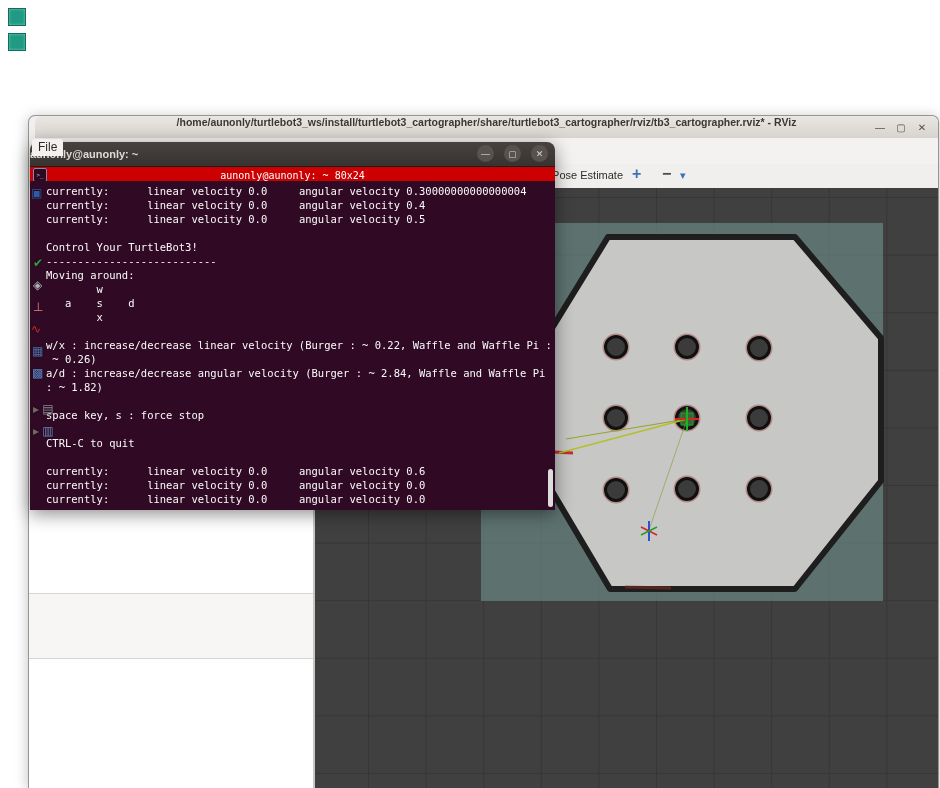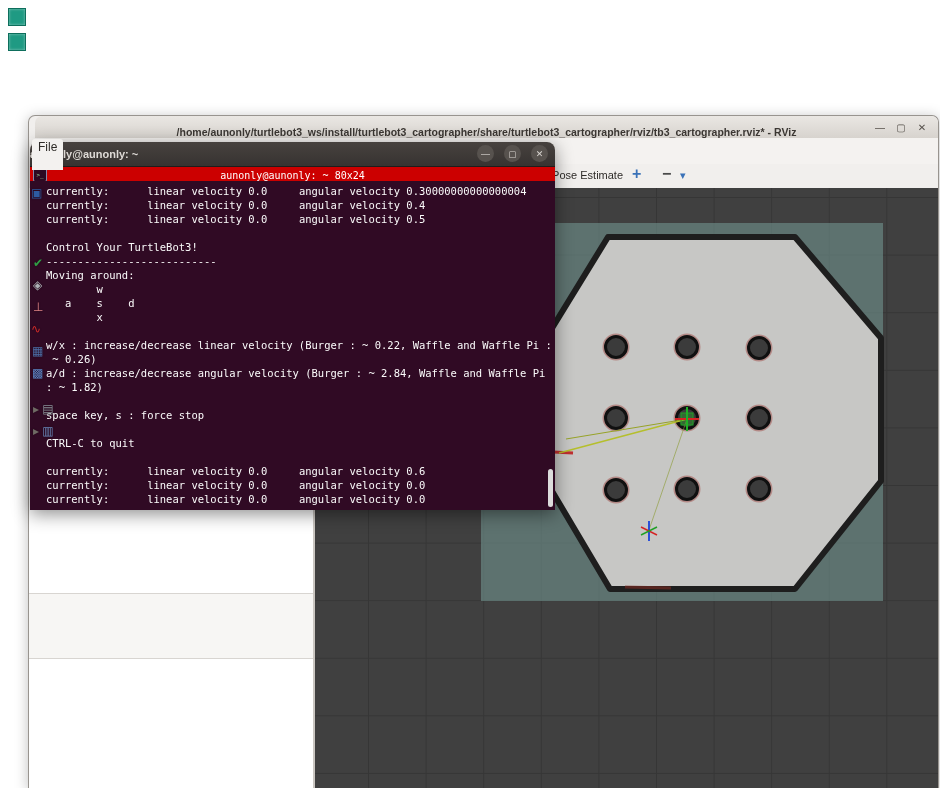--- a/index.html
+++ b/index.html
@@ -10,21 +10,21 @@
   .desktop-icon{position:absolute;left:8px;width:16px;height:16px;background:#1f9a83;
         border:1px solid #0e6e5c;z-index:5;box-shadow:inset 0 0 3px rgba(255,255,255,.45);}
   .di-1{top:8px}.di-2{top:33px}
 
   
   .rviz-window{position:absolute;left:28px;top:115px;width:909px;height:673px;background:#f1efed;
         border:1px solid #98948f;border-bottom:none;border-radius:7px 7px 0 0;
         box-shadow:0 2px 14px rgba(0,0,0,.25);z-index:1;}
   .rv-titlebar{position:absolute;left:6px;top:0;right:0;height:22px;
         background:linear-gradient(#eae7e3,#d7d3ce);border-bottom:1px solid #b9b5b0;
-        border-radius:7px 7px 0 0;display:flex;align-items:flex-end;justify-content:center;}
+        border-radius:7px 7px 0 0;display:flex;align-items:flex-start;justify-content:center;}
   .rv-title{font-size:10.5px;font-weight:bold;color:#3b3733;white-space:nowrap;}
   .rv-controls{position:absolute;right:10px;top:0;height:22px;display:flex;align-items:center;gap:9px;}
   .rv-btn{font-size:10px;color:#55504b;width:12px;text-align:center;}
 
   .rv-menubar{position:absolute;left:0;top:22px;right:0;height:26px;background:#f4f2f0;
         border-bottom:1px solid #dddad6;}
   .rv-toolbar{position:absolute;left:0;top:48px;right:0;height:24px;background:#f1efed;
         border-bottom:1px solid #c9c5c0;}
   .tool-pose{position:absolute;left:506px;top:5px;font-size:11px;color:#2e2b28;white-space:nowrap;}
   .tool-plus{position:absolute;left:603px;top:1px;font-size:16px;font-weight:bold;color:#3a72b8;}
@@ -63,21 +63,21 @@
         font-family:"DejaVu Sans Mono",monospace;}
   .t-body{position:relative;height:329px;background:#300a24;overflow:hidden;}
   .t-text{margin:0;padding:3px 16px;font-family:"DejaVu Sans Mono",monospace;font-size:10.5px;
         line-height:14px;color:#fbfbfb;white-space:pre;tab-size:8;}
   .t-scrollbar{position:absolute;right:0;top:0;width:9px;height:100%;}
   .t-thumb{position:absolute;right:2px;top:288px;width:5px;height:38px;background:#dcdcdc;
         border-radius:3px;}
 
   
   .file-chip{position:absolute;left:32px;top:139px;z-index:30;background:#f3f1ef;color:#2e2b28;
-        font-size:12px;padding:1px 6px 16px;border-radius:3px 3px 0 0;}
+        font-size:12px;padding:1px 6px 2px;border-radius:3px 3px 0 0;}
   #ghost-icons{position:absolute;left:0;top:0;width:940px;height:788px;z-index:30;
         pointer-events:none;}
   .ghost-icon{position:absolute;font-size:12px;line-height:14px;
         text-shadow:0 0 2px rgba(0,0,0,.35);white-space:nowrap;}
 </style>
 </head>
 <body>
 
 <div class="page">
 

